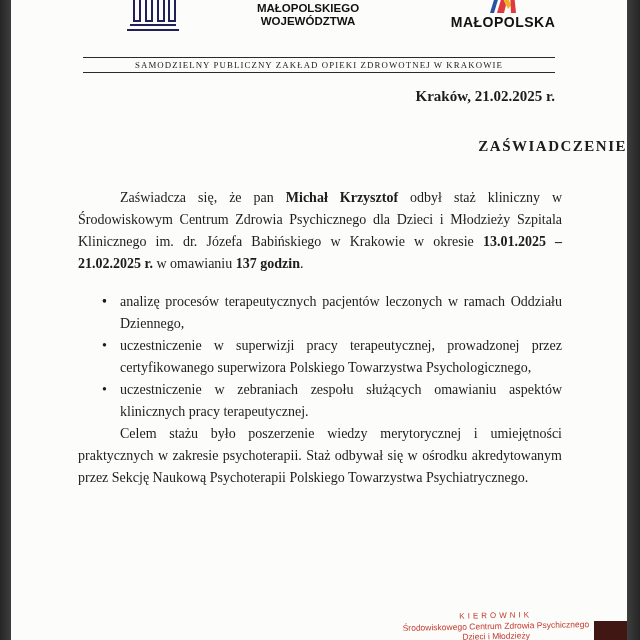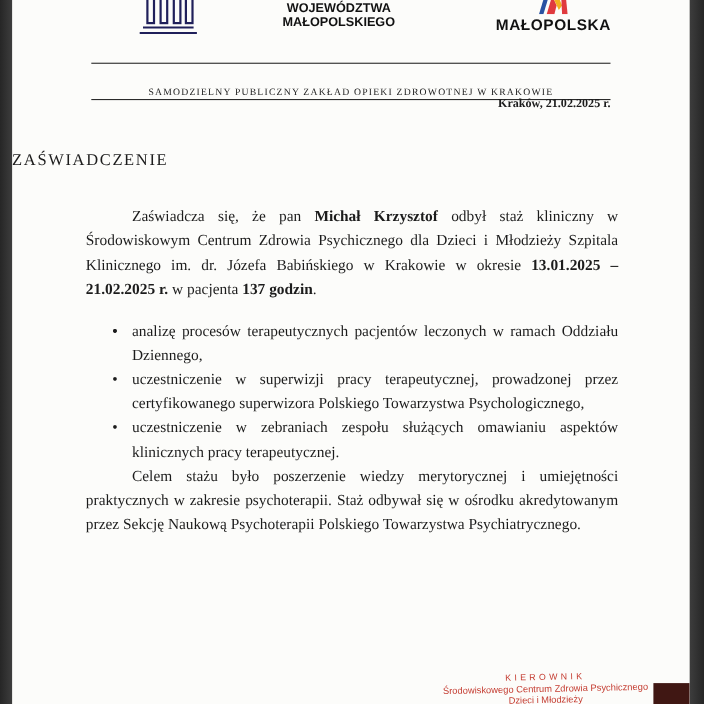--- a/index.html
+++ b/index.html
@@ -22,27 +22,27 @@
     font-family:"Liberation Sans",sans-serif;font-weight:bold;font-size:11.5px;line-height:13px;color:#111}
   .logo-right{position:absolute;left:432px;top:-9px;width:120px;text-align:center}
   .logo-right .m-mark{display:block;margin:0 auto;width:28px;height:22px}
   .logo-right .m-label{font-family:"Liberation Sans",sans-serif;font-weight:bold;
     font-size:14px;letter-spacing:.5px;color:#111;margin-top:1px}
 
   
   .letterhead{position:absolute;top:54px;left:0;right:0;text-align:center}
   .hospital-name{font-size:14.5px;letter-spacing:1.2px;color:#171717}
   .rule{width:472px;height:1px;background:#2a2a2a;margin:3px auto 0 auto}
-  .hospital-sub{font-size:8.8px;letter-spacing:1.1px;margin-top:20px;color:#222}
+  .hospital-sub{font-size:8.8px;letter-spacing:1.1px;margin-top:2px;color:#222}
   .rule.second{margin-top:2px}
-  .date-line{position:absolute;top:88px;right:72px;font-weight:bold;font-size:11px}
+  .date-line{position:absolute;top:88px;right:72px;font-weight:bold;font-size:15px}
 
   
-  .doc-title{position:absolute;top:138px;left:0;right:0;text-align:left;
-    font-weight:normal;font-size:15px;letter-spacing:1.5px}
+  .doc-title{position:absolute;top:138px;left:0;right:0;text-align:right;
+    font-weight:bold;font-size:15px;letter-spacing:1.5px}
   .doc-body{position:absolute;top:187px;left:67px;right:65px;
     font-size:14px;line-height:22px;text-align:justify}
   .doc-body p{margin:0;text-indent:42px}
   .doc-body p:nth-of-type(1){margin-bottom:16px}
   .doc-body p:nth-of-type(2){margin-bottom:1px}
   .doc-body p:nth-of-type(3){margin-top:16px}
   .bold{font-weight:bold}
   ul.bullets{list-style:none;margin:0;padding:0 0 0 22px}
   ul.bullets li{position:relative;padding-left:20px;text-align:justify}
   ul.bullets li .marker{position:absolute;left:2px;top:0}
@@ -71,22 +71,22 @@
         <rect x="23" y="23" width="6" height="22"></rect>
         <rect x="35" y="23" width="6" height="22"></rect>
         <rect x="46" y="23" width="6" height="22"></rect>
         <line x1="7" y1="49" x2="53" y2="49"></line>
         <line x1="4" y1="54" x2="56" y2="54"></line>
       </svg>
     </span>
   </div>
 
   <div class="logo-center">
+    <div>MAŁOPOLSKIEGO</div>
     <div>WOJEWÓDZTWA</div>
-    <div>MAŁOPOLSKIEGO</div>
   </div>
 
   <div class="logo-right">
     <span class="m-mark">
       <svg width="28" height="22" viewBox="0 0 28 22">
         <polygon points="1,22 7,2 11,2 5,22" fill="#2a52a2"></polygon>
         <polygon points="8,22 13,5 17,14 15,22" fill="#e03a3e"></polygon>
         <polygon points="13,5 17,2 22,14 19,18" fill="#f2b01e"></polygon>
         <polygon points="22,22 21,2 25,2 27,22" fill="#e03a3e"></polygon>
       </svg>
@@ -98,21 +98,21 @@
     <div class="rule"></div>
     <div class="hospital-sub">SAMODZIELNY PUBLICZNY ZAKŁAD OPIEKI ZDROWOTNEJ W KRAKOWIE</div>
     <div class="rule second"></div>
   </div>
 
   <div class="date-line">Kraków, 21.02.2025 r.</div>
 
   <div class="doc-title">ZAŚWIADCZENIE</div>
 
   <div class="doc-body">
-      <p><span>Zaświadcza się, że pan </span><span class="bold">Michał Krzysztof</span><span> odbył staż kliniczny w Środowiskowym Centrum Zdrowia Psychicznego dla Dzieci i Młodzieży Szpitala Klinicznego im. dr. Józefa Babińskiego w Krakowie w okresie </span><span class="bold">13.01.2025 – 21.02.2025 r.</span><span> w pacjenta </span><span class="bold">137 godzin</span><span>.</span></p>
+      <p><span>Zaświadcza się, że pan </span><span class="bold">Michał Krzysztof</span><span> odbył staż kliniczny w Środowiskowym Centrum Zdrowia Psychicznego dla Dzieci i Młodzieży Szpitala Klinicznego im. dr. Józefa Babińskiego w Krakowie w okresie </span><span class="bold">13.01.2025 – 21.02.2025 r.</span><span> w omawianiu </span><span class="bold">137 godzin</span><span>.</span></p>
       <ul class="bullets">
         <li><span class="marker">•</span></li>
         <li><span class="marker">•</span><span>analizę procesów terapeutycznych pacjentów leczonych w ramach Oddziału Dziennego,</span></li>
         <li><span class="marker">•</span><span>uczestniczenie w superwizji pracy terapeutycznej, prowadzonej przez certyfikowanego superwizora Polskiego Towarzystwa Psychologicznego,</span></li>
         <li><span class="marker">•</span><span>uczestniczenie w zebraniach zespołu służących omawianiu aspektów klinicznych pracy terapeutycznej.</span></li>
       </ul>
       <p><span>Celem stażu było poszerzenie wiedzy merytorycznej i umiejętności praktycznych w zakresie psychoterapii. Staż odbywał się w ośrodku akredytowanym przez Sekcję Naukową Psychoterapii Polskiego Towarzystwa Psychiatrycznego.</span></p>
     </div>
 
   <div class="stamp">

